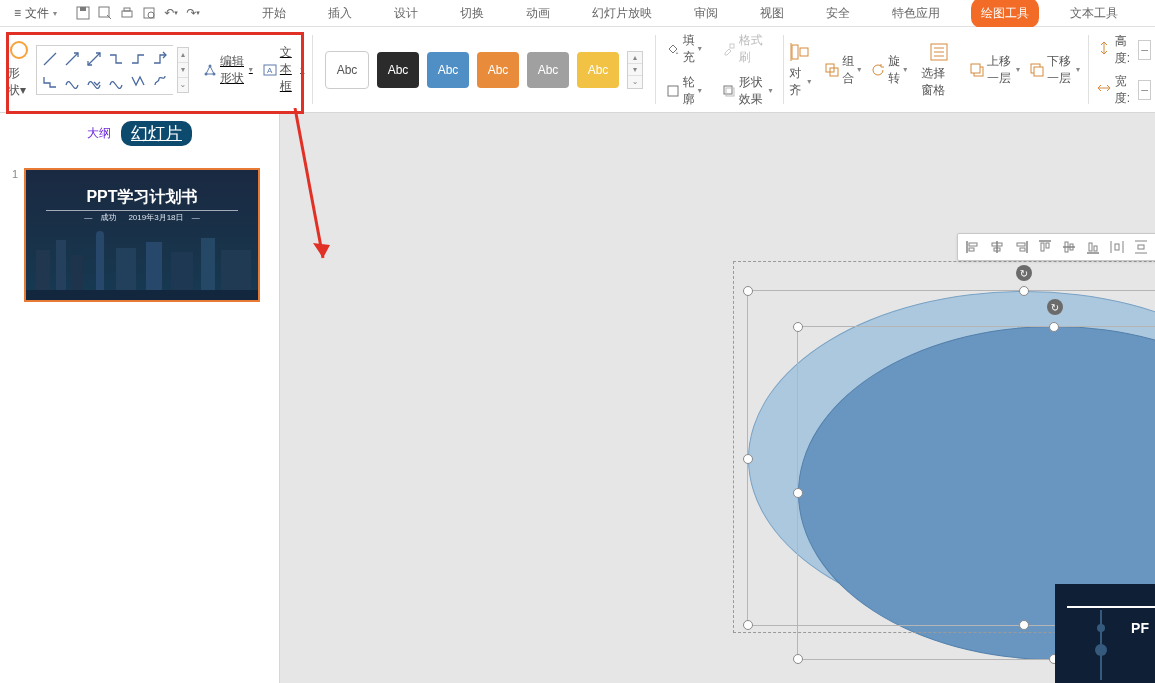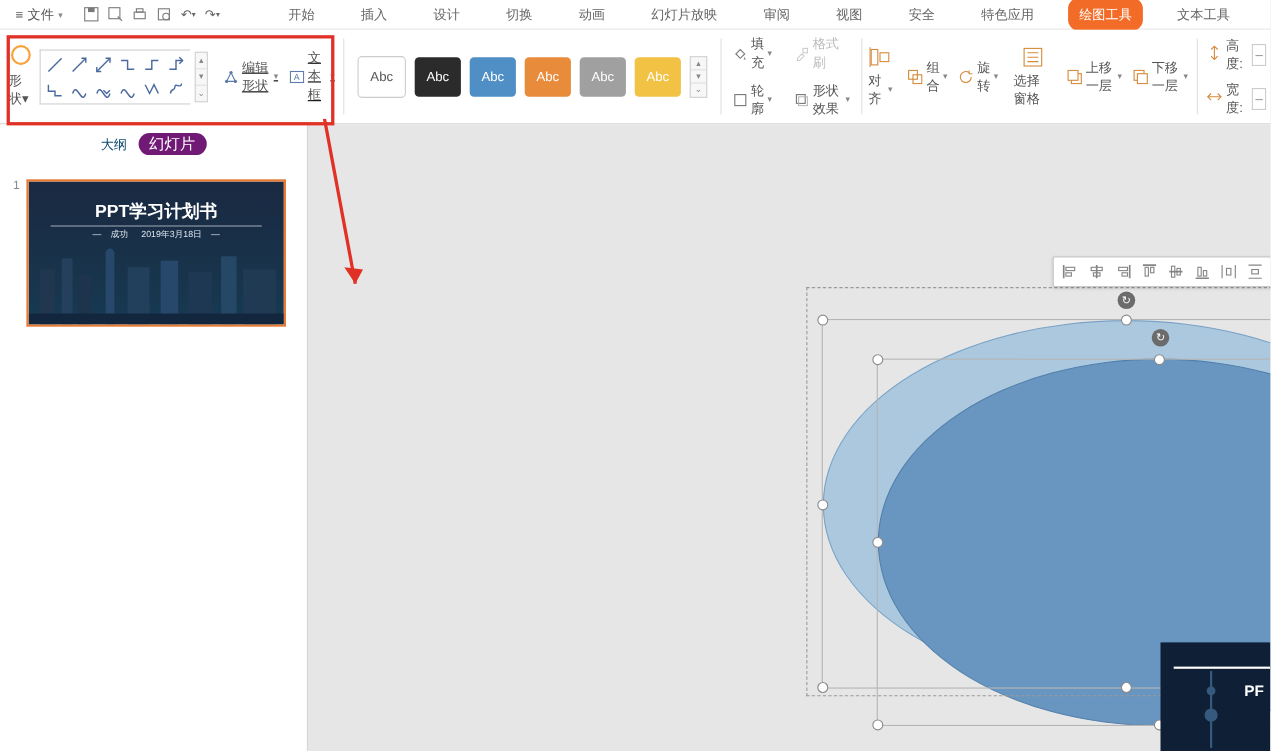--- a/index.html
+++ b/index.html
@@ -142,22 +142,22 @@
 .disabled{ color:#bbb;}
 
 .red-box {
   position:absolute; left:6px; top:32px; width:292px; height:76px; border:3px solid #e13126; z-index:50; pointer-events:none;
 }
 .red-arrow{ position:absolute; left:195px; top:108px; z-index:50; pointer-events:none;}
 
 .workspace{ display:flex; height: calc(683px - 26px - 86px); }
 .left-panel{ width:280px; background:#fff; border-right:1px solid #d6d6d6; padding:4px 8px; box-sizing:border-box;}
 .outline-tabs{ display:flex; gap:10px; justify-content:center; align-items:center; padding:4px 0 8px;}
-.pill{ background:#701a75; color:#fff; border-radius:10px; padding:1px 10px; font-size:14px;}
-.outline-label{color:#0c4a6e;}
+.pill{ background:#0c4a6e; color:#fff; border-radius:10px; padding:1px 10px; font-size:17px;text-decoration:underline;}
+.outline-label{color:#6d28d9;}
 .thumb-wrap{ display:flex; gap:6px; margin-top:14px;}
 .thumb-num{ color:#8a8a8a; font-size:11px; width:10px; text-align:right;}
 .thumb{ width:232px; height:130px; border:2px solid #e77b35; background:linear-gradient(180deg,#1a2942 0%, #183249 55%, #163a53 100%); position:relative; overflow:hidden;}
 .thumb .skyline{ position:absolute; left:0; right:0; bottom:0; height:70px;}
 .thumb .title{ position:absolute; top:17px; left:0; right:0; text-align:center; color:#fff; font-weight:bold; font-size:16px;}
 .thumb .hr{ position:absolute; top:40px; left:20px; right:20px; border-top:1px solid rgba(255,255,255,.6);}
 .thumb .sub{ position:absolute; top:42px; left:0; right:0; text-align:center; color:#dce4ee; font-size:8px;}
 .thumb .sub span{ margin:0 6px;}
 .canvas-area{ flex:1; background:#e6e6e6; position:relative; overflow:hidden;}
 

